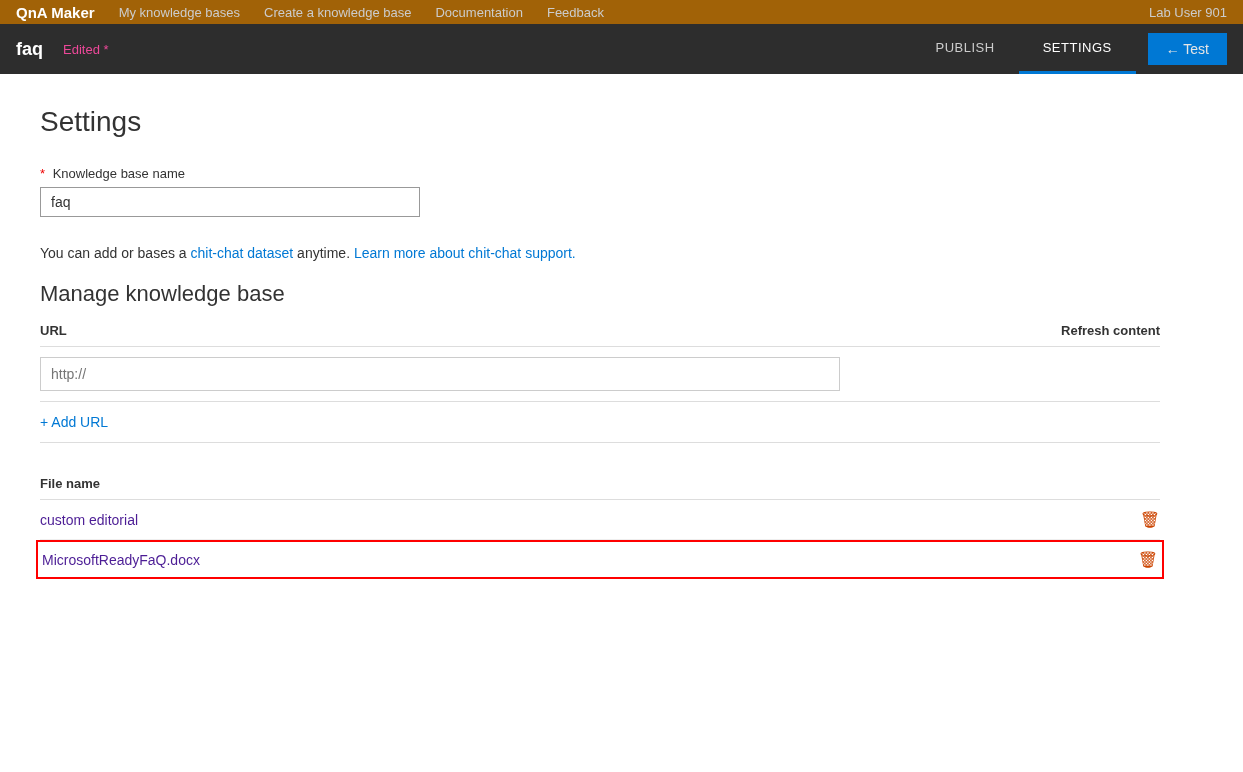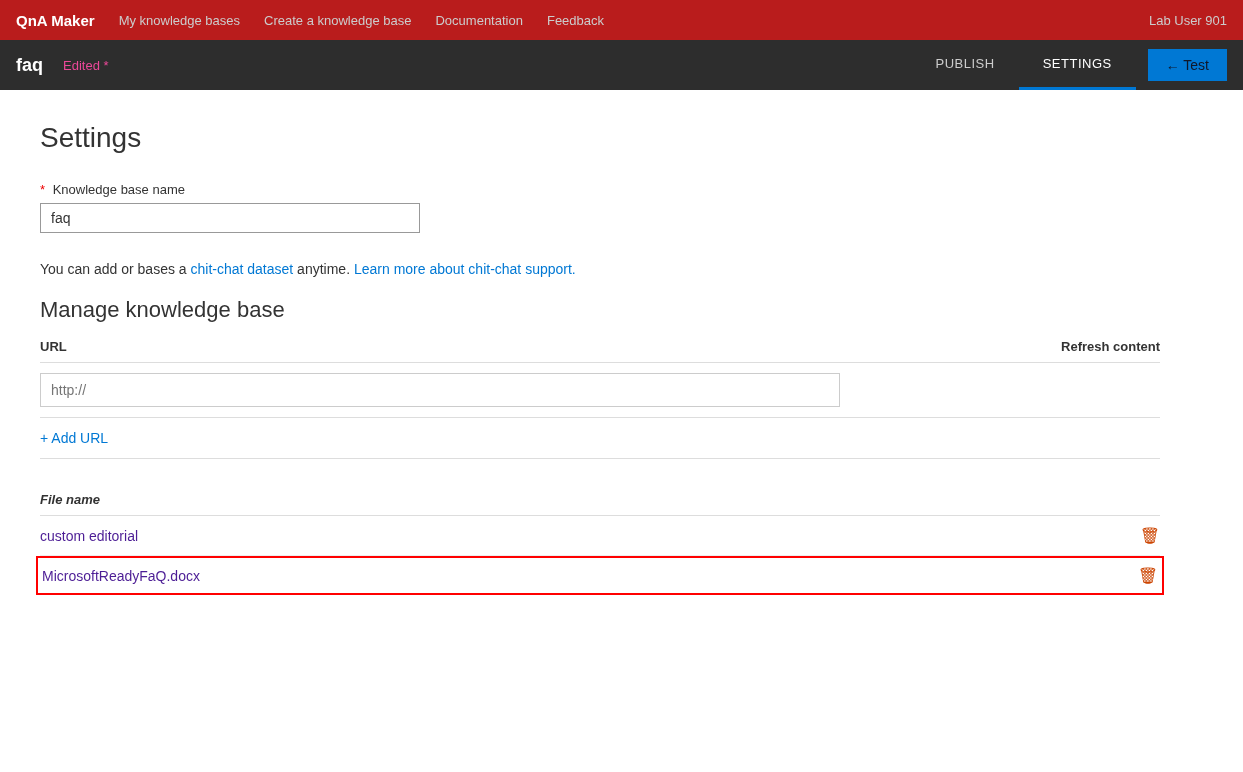--- a/index.html
+++ b/index.html
@@ -1,25 +1,25 @@
 <!DOCTYPE html>
 <html><head>
   <meta charset="utf-8">
   <style>
     * { box-sizing: border-box; margin: 0; padding: 0; }
     body { font-family: 'Segoe UI', Arial, sans-serif; background: #fff; color: #333; font-size: 14px; }
 
     
     .top-nav {
-      background: #b91c1c;
+      background: #a16207;
       color: #fff;
       display: flex;
       align-items: center;
       padding: 0 16px;
-      height: 40px;
+      height: 24px;
       justify-content: space-between;
     }
     .top-nav-left {
       display: flex;
       align-items: center;
       gap: 24px;
     }
     .top-nav-brand {
       font-size: 15px;
       font-weight: 600;
@@ -86,21 +86,21 @@
       border: 2px solid red;
       padding: 6px 18px;
       font-size: 14px;
       cursor: pointer;
       font-weight: 500;
       outline: 3px solid red;
       outline-offset: 1px;
     }
     .btn-test {
       background: #0078d4;
-      color: #0f172a;
+      color: #e5e5e5;
       border: none;
       padding: 8px 18px;
       font-size: 14px;
       cursor: pointer;
       font-weight: 500;
       display: flex;
       align-items: center;
       gap: 6px;
     }
 
@@ -208,21 +208,20 @@
       width: 100%;
     }
     .file-table-header {
       border-bottom: 1px solid #ddd;
       padding-bottom: 8px;
     }
     .file-table-header-label {
       font-size: 13px;
       font-weight: 600;
       color: #333;
-      font-style: italic;
     }
     .file-row {
       display: flex;
       align-items: center;
       justify-content: space-between;
       border-bottom: 1px solid #eee;
       padding: 10px 0;
     }
     .file-row.highlighted {
       border: 2px solid red;

